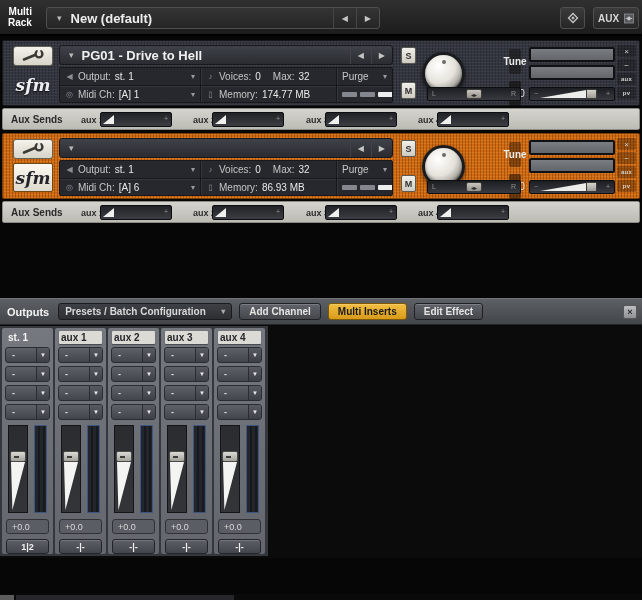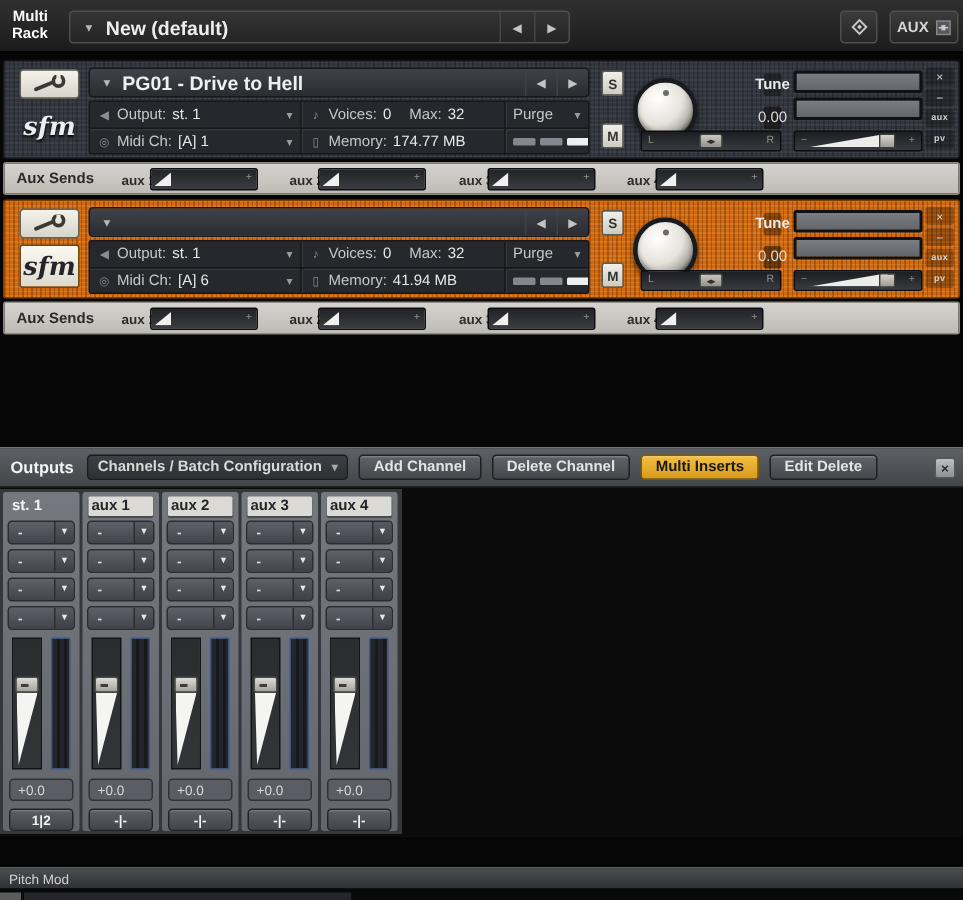--- a/index.html
+++ b/index.html
@@ -77,21 +77,21 @@
             border-radius:2px; font-size:9px; font-weight:bold; color:#303030;
             display:grid; place-items:center; cursor:pointer; }
   .sm-btn.s { top:6px; } .sm-btn.m { top:41px; }
   .knob { position:absolute; left:419px; top:11px; width:43px; height:43px; border-radius:50%;
           background:radial-gradient(circle at 36% 30%, #ffffff, #e4e2da 48%, #a7a59d 72%, #55554f 84%, #2a2a28 92%);
           border:3px solid #191b1f; box-shadow:0 2px 4px rgba(0,0,0,.55), inset 0 -2px 3px rgba(0,0,0,.35);
           cursor:pointer; }
   .knob i { position:absolute; left:50%; top:5px; width:4px; height:4px; margin-left:-2px;
             border-radius:50%; background:#6b6b66; }
   .tune-block { position:absolute; left:468px; top:8px; width:50px; }
-  .tune-label, .tune-value { height:15px; display:flex; align-items:center; justify-content:center;
+  .tune-label, .tune-value { height:25px; display:flex; align-items:center; justify-content:center;
             border-radius:2px; font-size:10px;margin-left:38px; }
   .tune-label { background:rgba(8,4,0,.38); color:#eaeaea; font-weight:bold; }
   .tune-value { margin-top:7px; background:rgba(8,4,0,.5); color:#dcdcdc; cursor:ns-resize; }
   .hslider { position:absolute; top:46px; height:14px; background:linear-gradient(#1d1e22,#383a40);
              border:1px solid #0d0e11; border-radius:2px; cursor:ew-resize; }
   .pan-sl { left:424px; width:94px; }
   .vol-sl { left:526px; width:86px; }
   .hslider .endc { position:absolute; top:2px; font-size:7px; color:#8f8f8f; }
   .hslider .lft { left:4px; } .hslider .rgt { right:4px; }
   .pan-handle { position:absolute; left:50%; top:1px; width:16px; height:10px; margin-left:-8px;
@@ -374,21 +374,21 @@
         </div>
         <div class="cell c1 r2">
           <span class="mini-ico">◎</span>
           <span>Midi Ch:</span>
           <span class="val">[A] 6</span>
           <span class="dd">▾</span>
         </div>
         <div class="cell c2 r2">
           <span class="mini-ico">▯</span>
           <span>Memory:</span>
-          <span class="val">41.94 MB</span>
+          <span class="val">86.93 MB</span>
         </div>
         <div class="cell c3 r2">
           <span class="mem-bars">
               <i></i>
               <i></i>
               <i class="lit"></i>
             </span>
         </div>
       </div>
       <div class="sm-btn s">S</div>
@@ -445,27 +445,26 @@
           <span class="wedge"></span>
           <span class="plus">+</span>
         </div>
     </div>
   </div>
 
   <div class="outputs">
     <div class="out-header">
       <span class="out-title">Outputs</span>
       <div class="preset-menu">
-        <span>Channels / Batch Configuration</span>
+        <span>Presets / Batch Configuration</span>
         <span class="dd">▾</span>
       </div>
       <div class="hdr-btn">Add Channel</div>
-      <div class="hdr-btn">Delete Channel</div>
       <div class="hdr-btn active">Multi Inserts</div>
-      <div class="hdr-btn">Edit Delete</div>
+      <div class="hdr-btn">Edit Effect</div>
       <div class="out-close">×</div>
     </div>
 
     <div class="mixer">
 
       <div class="channel">
         <div class="ch-label plain">st. 1</div>
         <div class="slot">
             <span class="slot-main">-</span>
             <span class="slot-arrow">▼</span>
@@ -605,21 +604,18 @@
           </div>
           <div class="meter"></div>
         </div>
         <div class="gain-box">+0.0</div>
         <div class="routing-btn">-|-</div>
       </div>
 
     </div>
   </div>
 
-  <div class="pitchmod">
-    <span>Pitch Mod</span>
-  </div>
   <div class="kb-edge">
     <i class="w1"></i>
     <i class="w2"></i>
   </div>
 
 </div>
 
 </body></html>

